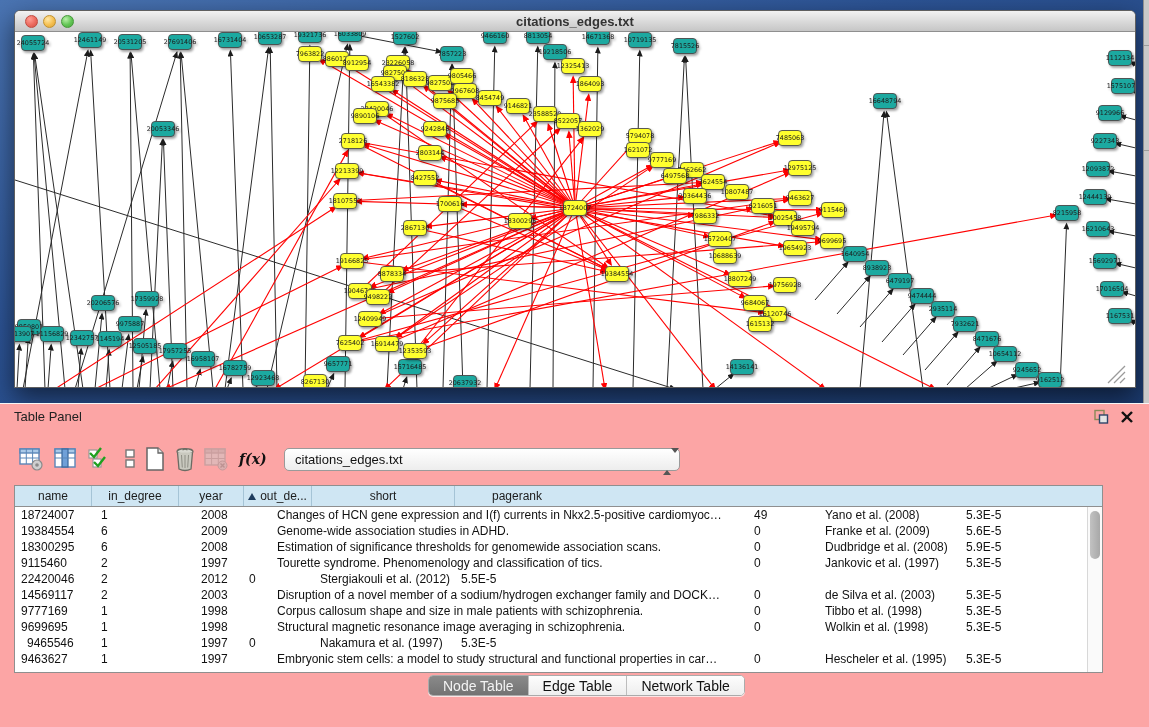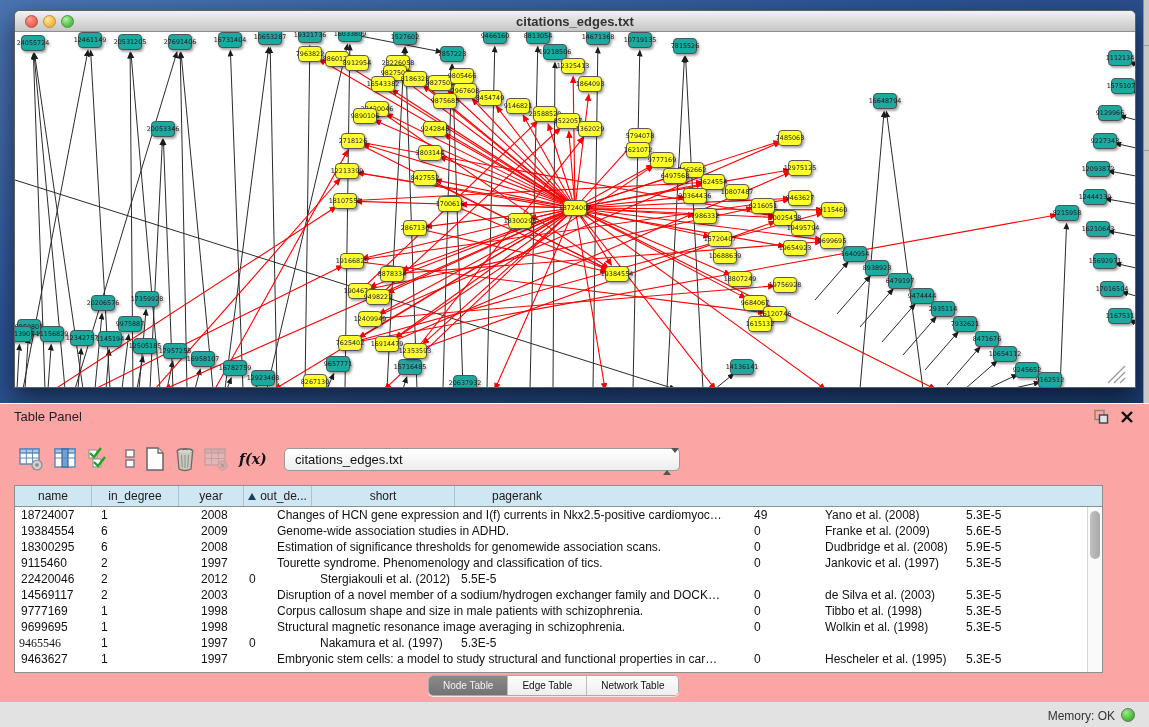--- a/index.html
+++ b/index.html
@@ -61,21 +61,21 @@
   .tr { display:flex; height:16px; line-height:16px; font-size:12px; color:#111; cursor:default; }
   .td { overflow:hidden; white-space:nowrap; }
   #vscroll { position:absolute; right:0; top:21px; width:15px; bottom:0;
     background:#FAFAFA; border-left:1px solid #D8D8D8; }
   #vthumb { position:absolute; left:2px; top:4px; width:10px; height:48px;
     background:linear-gradient(90deg,#c2c2c2,#a8a8a8); border-radius:6px; }
 
   #seg-tabs { position:absolute; left:428px; top:271px; height:21px; display:flex;
     border:1px solid #ABABAB; border-radius:5px; overflow:hidden; background:#fff;
     box-shadow:0 1px 0 rgba(255,255,255,.7); }
-  .seg { height:100%; font-size:10px; display:flex; align-items:center; justify-content:center;
+  .seg { height:100%; font-size:14px; display:flex; align-items:center; justify-content:center;
     padding:0 14px; cursor:pointer; background:linear-gradient(#fdfdfd,#eeeeee); color:#111;
     border-right:1px solid #bdbdbd; }
   .seg:last-child { border-right:none; }
   .seg.active { background:linear-gradient(#8a8a8a,#737373); color:#f3f3f3; }
 
   #status-bar { position:absolute; left:0; top:297px; right:0; height:27px;
     background:#E2E2E2; border-top:1px solid #BDBDBD; }
   #memory-label { position:absolute; right:34px; top:7px; font-size:12px; color:#333; }
   #memory-dot { position:absolute; right:14px; top:6px; width:14px; height:14px; border-radius:50%;
     background:radial-gradient(circle at 35% 30%, #9fe88a, #46C436 60%, #2f9b24);
@@ -922,21 +922,21 @@
           <div class="tr">
             <div class="td" style="width: 77px; padding-left: 6px;">9699695</div>
             <div class="td" style="width: 87px; padding-left: 9px;">1</div>
             <div class="td" style="width: 65px; padding-left: 22px;">1998</div>
             <div class="td" style="width: 505px; padding-left: 33px;">Structural magnetic resonance image averaging in schizophrenia.</div>
             <div class="td" style="width: 68px; padding-left: 5px;">0</div>
             <div class="td" style="width: 143px; padding-left: 8px;">Wolkin et al. (1998)</div>
             <div class="td" style="width: 124px; padding-left: 6px;">5.3E-5</div>
           </div>
           <div class="tr">
-            <div class="td" style="width: 77px; padding-left: 4px; font-family: Liberation Serif, serif;">9465546</div>
+            <div class="td" style="width: 77px; padding-left: 12px;">9465546</div>
             <div class="td" style="width: 87px; padding-left: 9px;">1</div>
             <div class="td" style="width: 65px; padding-left: 22px;">1997</div>
             <div class="td" style="width: 68px; padding-left: 5px;">0</div>
             <div class="td" style="width: 143px; padding-left: 8px;">Nakamura et al. (1997)</div>
             <div class="td" style="width: 124px; padding-left: 6px;">5.3E-5</div>
           </div>
           <div class="tr">
             <div class="td" style="width: 77px; padding-left: 6px;">9463627</div>
             <div class="td" style="width: 87px; padding-left: 9px;">1</div>
             <div class="td" style="width: 65px; padding-left: 22px;">1997</div>
@@ -950,18 +950,14 @@
         <div id="vthumb"></div>
       </div>
     </div>
 
     <div id="seg-tabs">
         <div class="seg active">Node Table</div>
         <div class="seg">Edge Table</div>
         <div class="seg">Network Table</div>
       </div>
 
-    <div id="status-bar">
-      <span id="memory-label">Memory: OK</span>
-      <span id="memory-dot"></span>
-    </div>
   </div>
 </div>
 
 </body></html>

